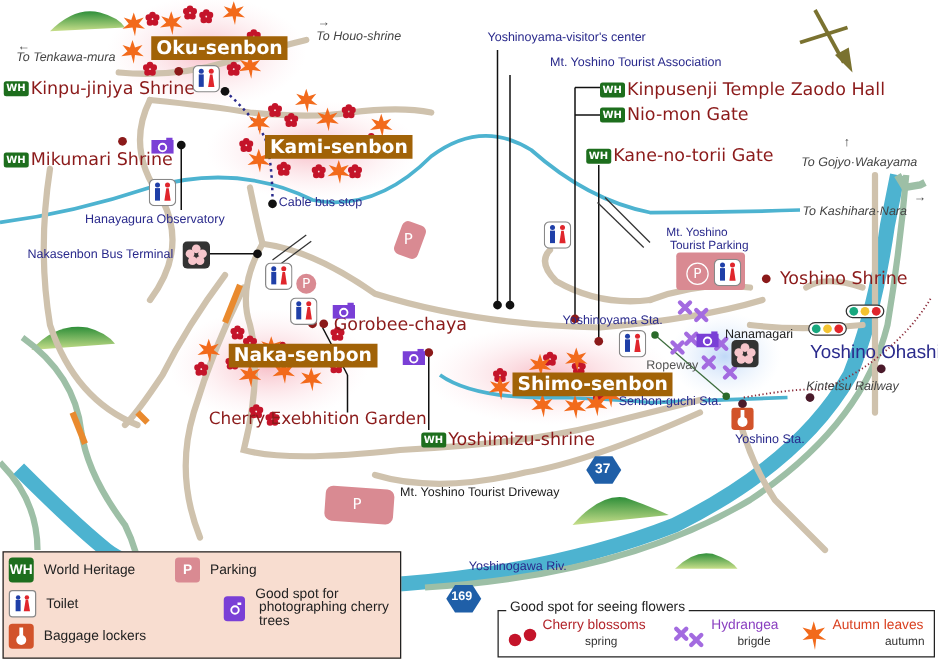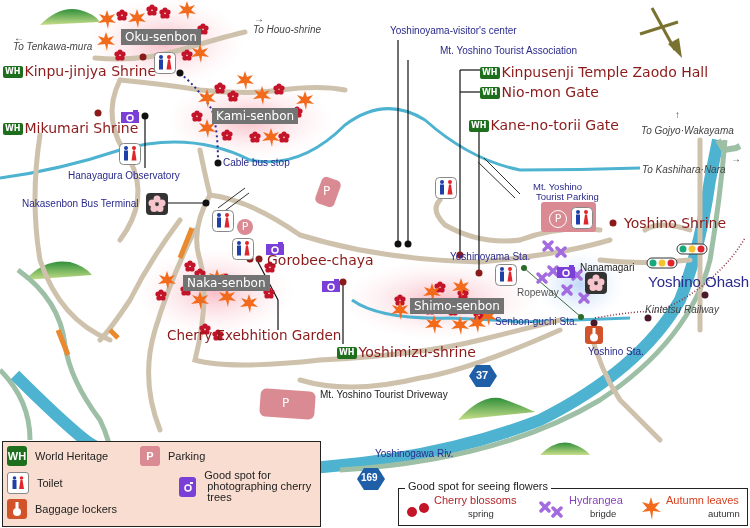--- a/index.html
+++ b/index.html
@@ -4,21 +4,21 @@
 <style>
   html,body{margin:0;padding:0;background:#fff;}
   body{width:750px;height:528px;position:relative;overflow:hidden;font-family:"DejaVu Sans",sans-serif;}
   #map{position:absolute;left:0;top:0;width:750px;height:528px;}
   .lbl{position:absolute;white-space:nowrap;line-height:1;}
   .red{color:#8b1a1a;font-size:14px;}
   .redb{color:#8b1a1a;font-size:13.5px;}
   .blue{color:#2a2a8c;font-size:10px;font-family:"Liberation Sans",sans-serif;}
   .gray{color:#444;font-size:10px;font-style:italic;font-family:"Liberation Sans",sans-serif;}
   .dark{color:#222;font-size:10px;font-family:"Liberation Sans",sans-serif;}
-  .senbon{position:absolute;background:#737373;color:#fff;font-weight:normal;font-size:12px;padding:2px 4px;line-height:1;white-space:nowrap;}
+  .senbon{position:absolute;background:#a16207;color:#fff;font-weight:bold;font-size:15px;padding:2px 4px;line-height:1;white-space:nowrap;}
   .wh{display:inline-block;background:#1d6e1d;color:#fff;font-size:8px;font-weight:bold;padding:2px 2px;border-radius:2px;vertical-align:middle;margin-right:2px;line-height:1;}
   .legend{position:absolute;left:2px;top:441px;width:317px;height:84px;background:#f8ddd0;border:1px solid #222;font-family:"Liberation Sans",sans-serif;font-size:11px;color:#222;}
   .legend .row{position:absolute;display:flex;align-items:center;}
   .legend .ico{width:20px;height:20px;border-radius:3px;display:flex;align-items:center;justify-content:center;margin-right:8px;font-weight:bold;font-size:11px;color:#fff;}
   .flw{position:absolute;left:398px;top:488px;width:348px;height:36px;border:1px solid #222;font-family:"Liberation Sans",sans-serif;background:#fff;}
   .flw-title{position:absolute;left:405px;top:480px;background:#fff;padding:0 3px;font-size:11px;color:#222;font-family:"Liberation Sans",sans-serif;}
 </style>
 </head>
 <body>
 

